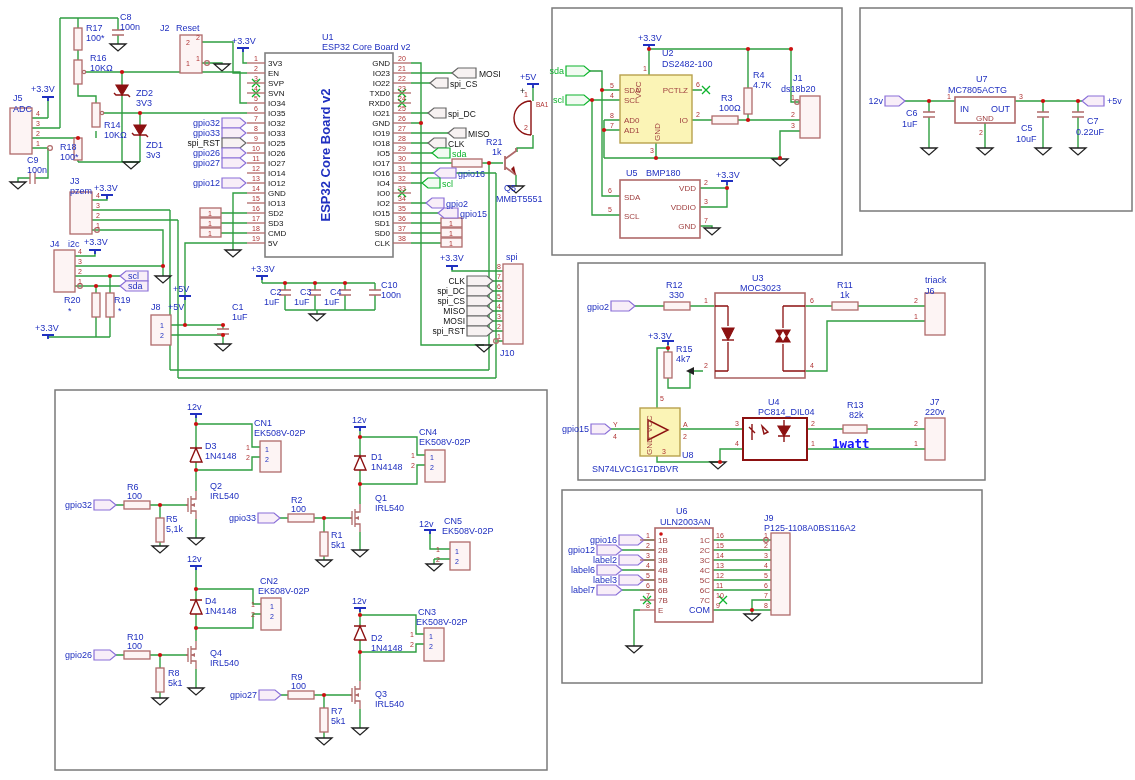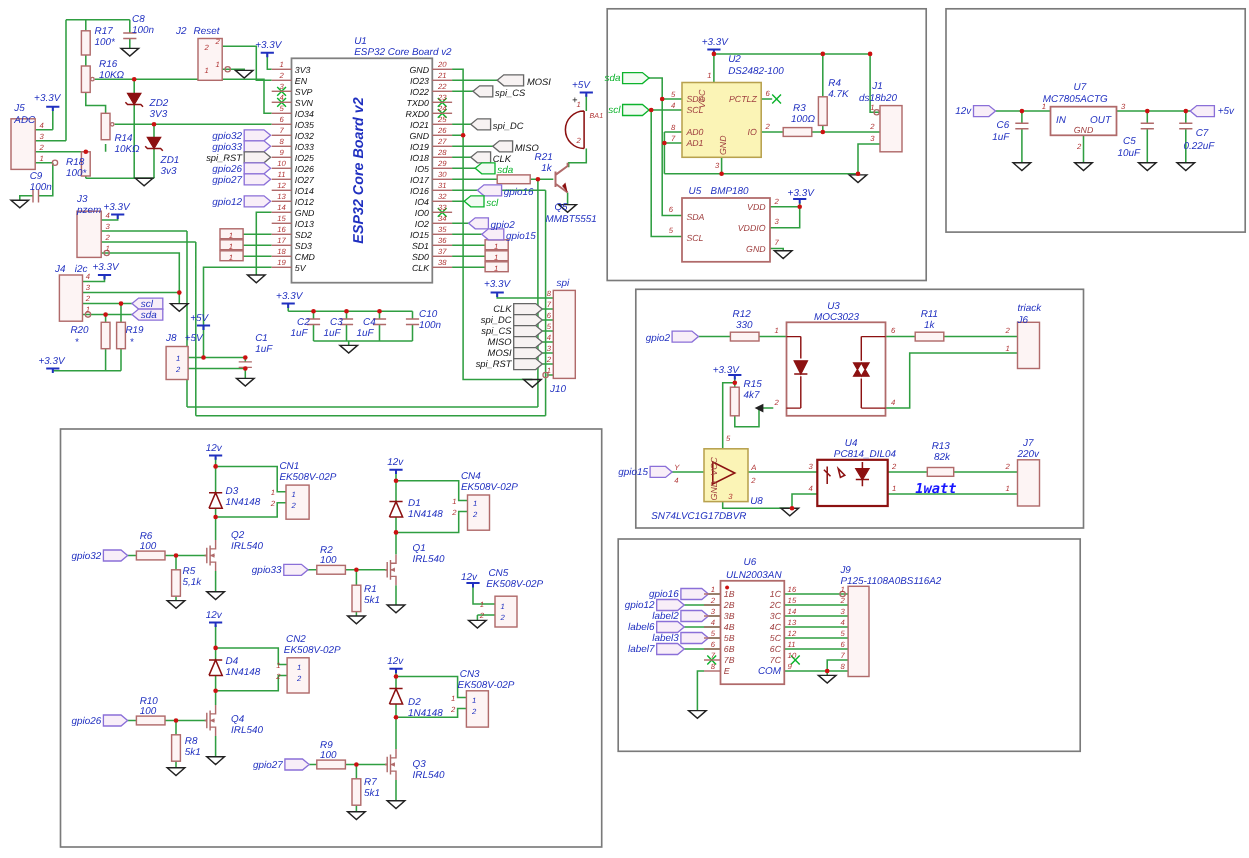--- a/index.html
+++ b/index.html
@@ -1,17 +1,17 @@
 <!DOCTYPE html>
 <html><head>
 <meta charset="utf-8">
 <style>
   html,body{margin:0;padding:0;background:#fff;}
   .stage{position:relative;width:1135px;height:780px;background:#ffffff;overflow:hidden;
-         font-family:"Liberation Sans", sans-serif;font-style:italic;}
+         font-family:"Liberation Sans", sans-serif;}
   svg{display:block}
   svg text{font-family:"Liberation Sans", sans-serif;}
   .t-b{fill:#2030c0;font-size:9px;}
   .t-bb{fill:#2030c0;font-size:13px;font-weight:bold;}
   .t-bs{fill:#2030c0;font-size:7px;}
   .t-k{fill:#111;font-size:8.5px;}
   .t-g{fill:#0cb32c;font-size:9px;}
   .t-r{fill:#b03434;font-size:7px;}
   .t-rr{fill:#b03434;font-size:6.5px;}
   .t-dr{fill:#a04040;font-size:8px;}

